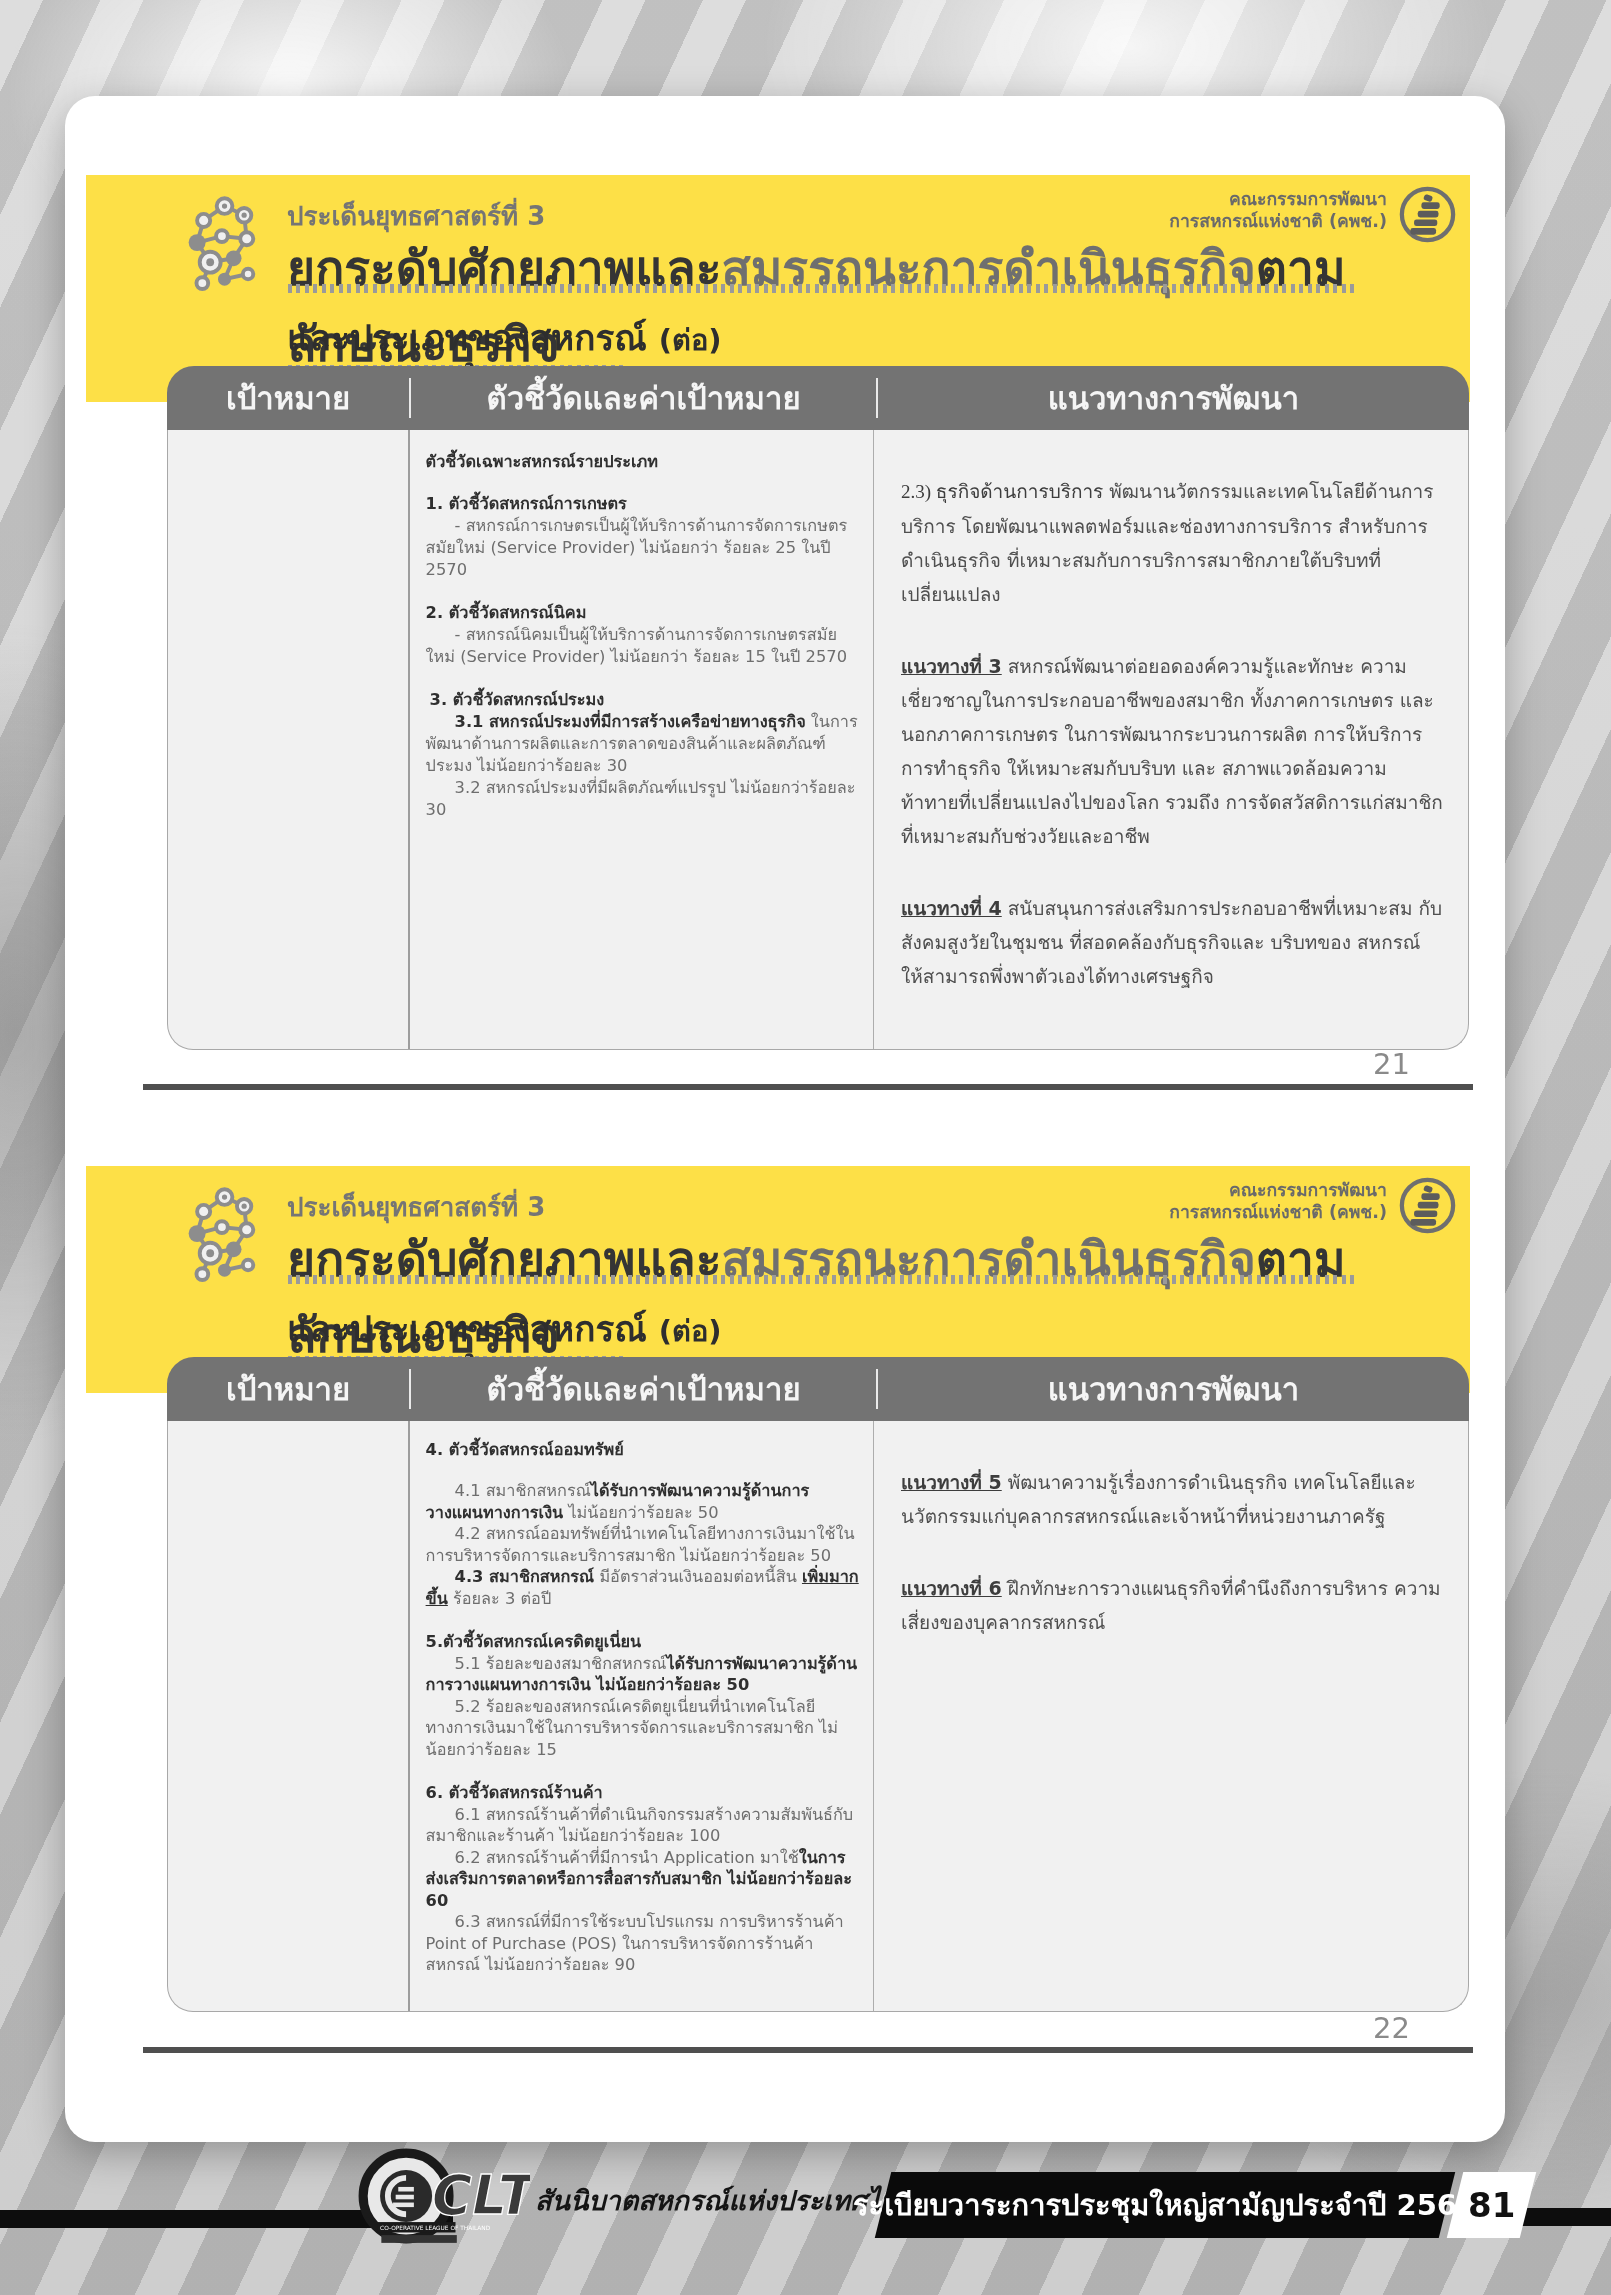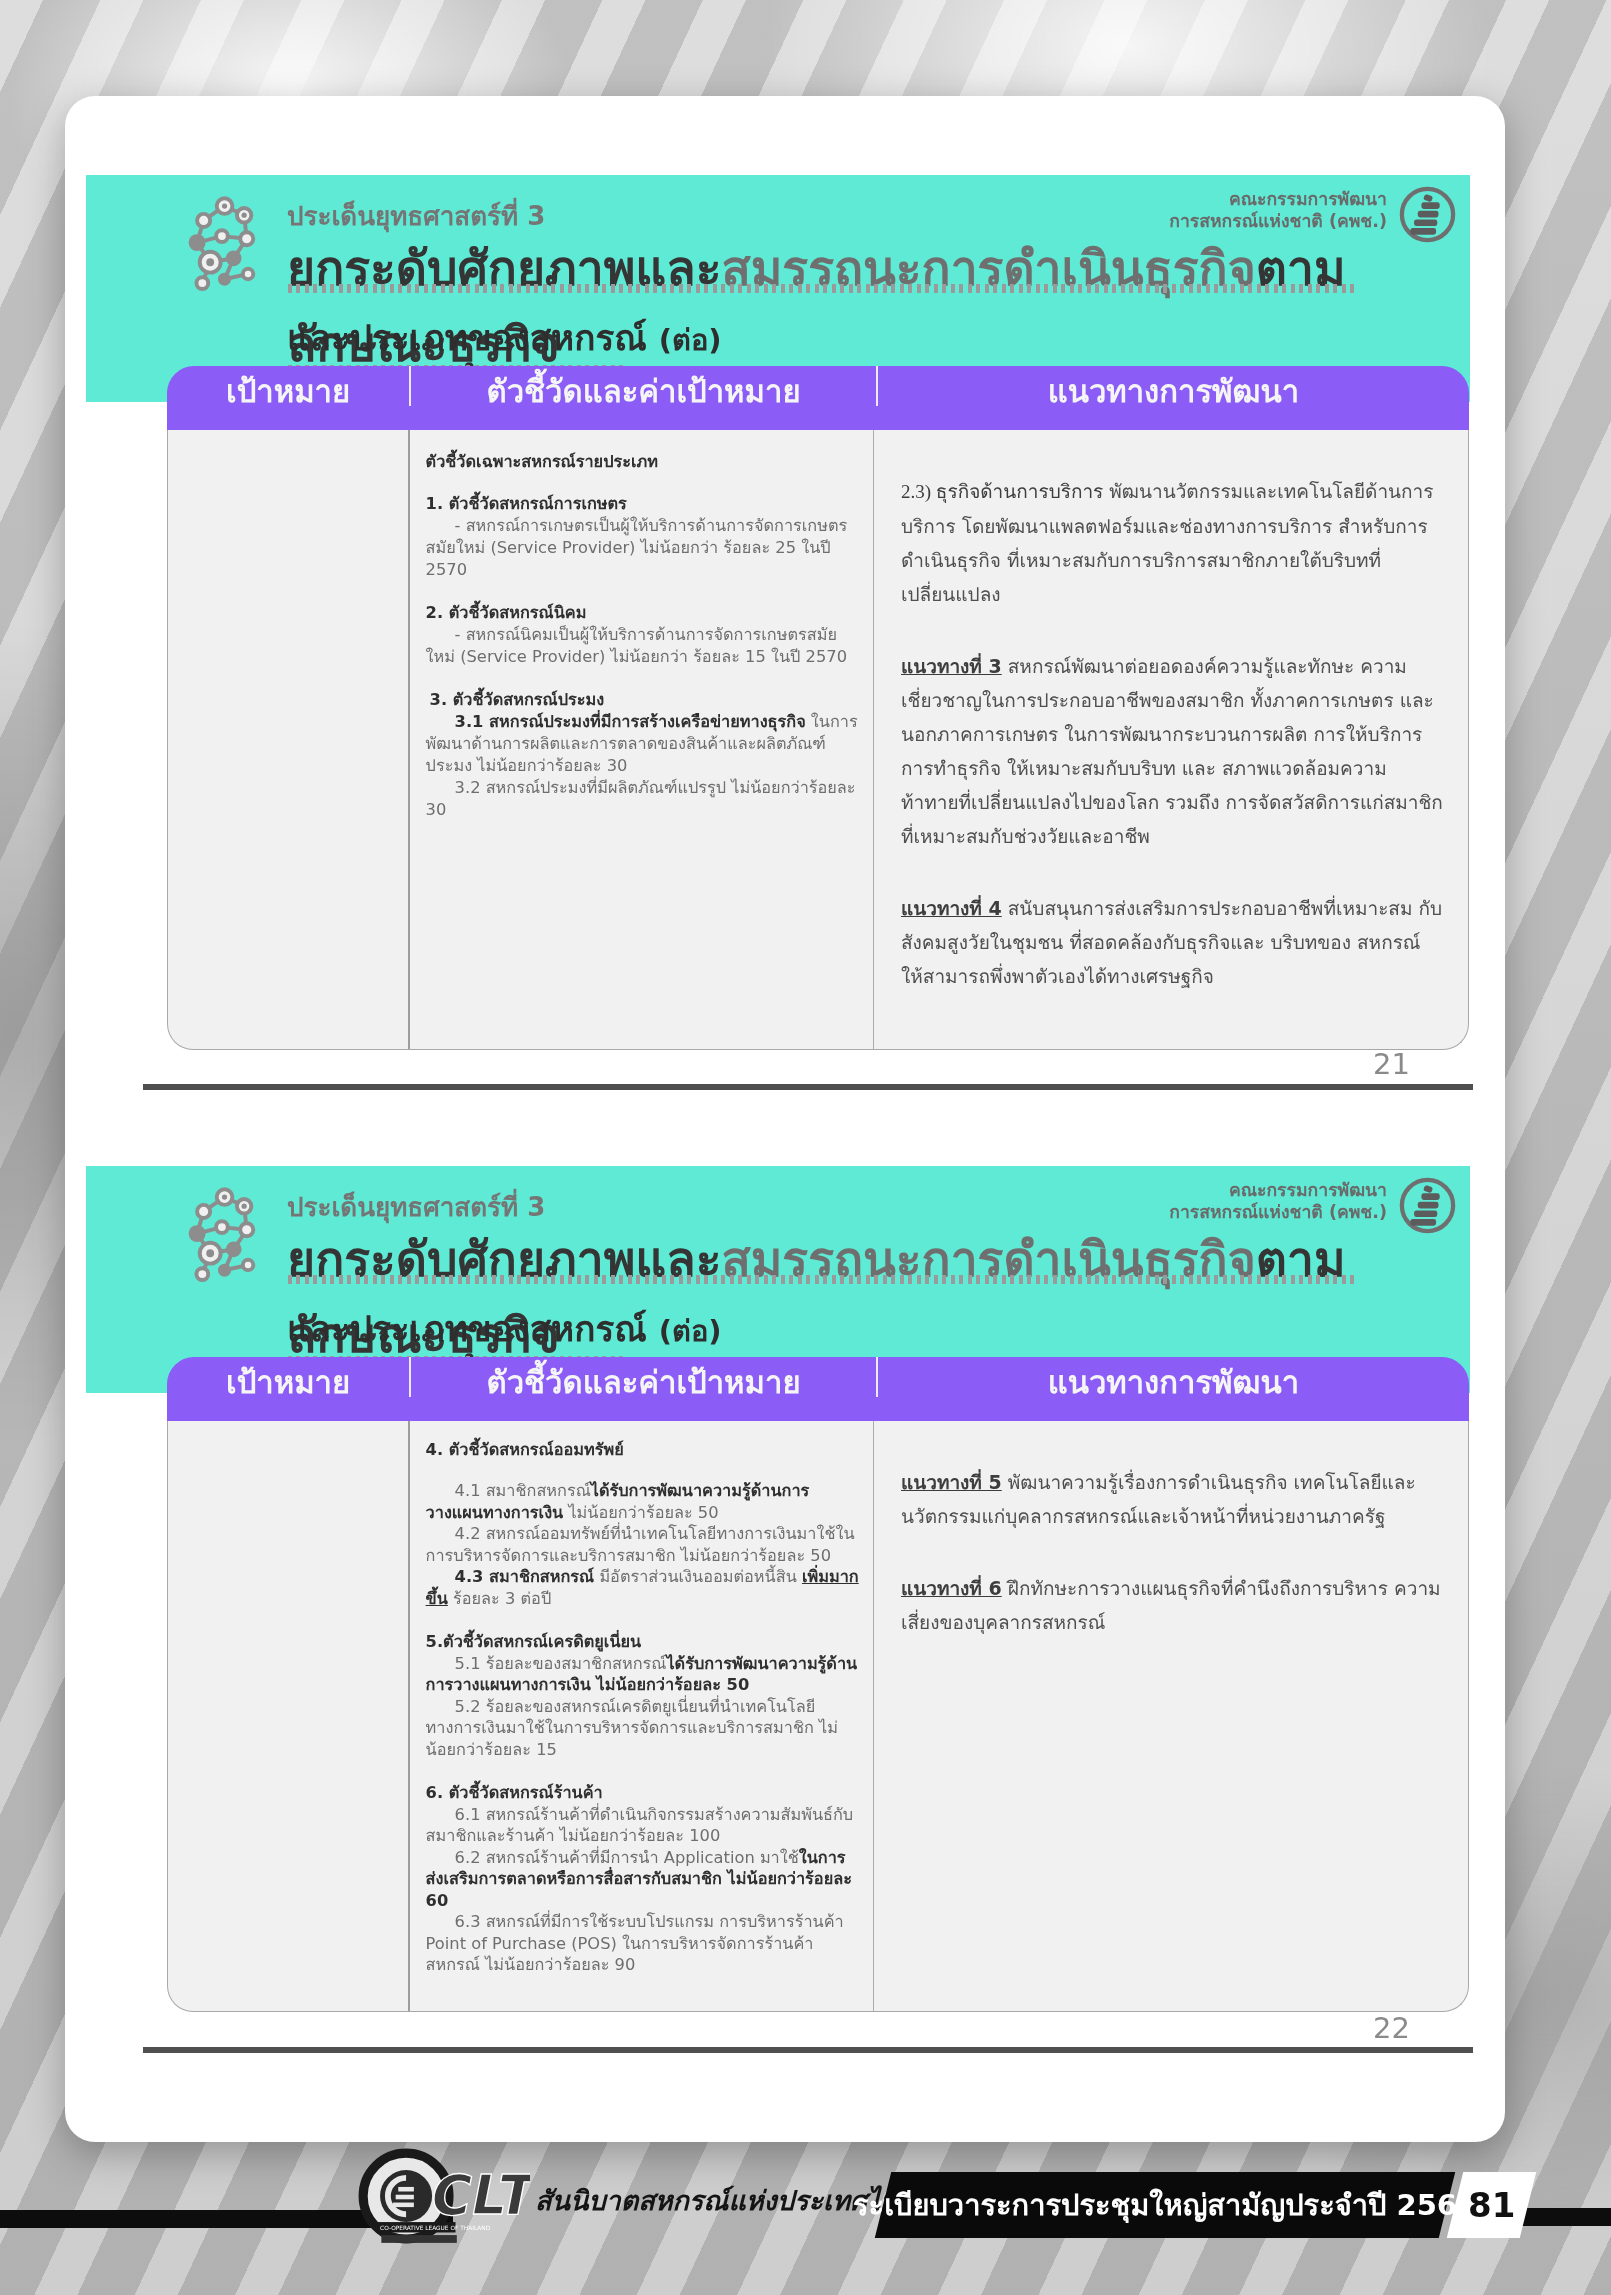--- a/index.html
+++ b/index.html
@@ -15,39 +15,39 @@
       linear-gradient(180deg,#d2d2d2 0%,#c6c6c6 55%,#bdbdbd 100%);
   }
   .sheet{
     position:absolute;left:65px;top:96px;width:1440px;height:2046px;
     background:#ffffff;border-radius:30px;
     box-shadow:0 11.7px 39px rgba(0,0,0,.28);
   }
   
   .slide-head{
     position:absolute;left:86px;width:1384px;height:227px;
-    background:#5eead4;
+    background:#fde047;
   }
   .molecule{position:absolute;left:98px;top:18px;width:85px;height:111px;}
   .kicker{position:absolute;left:201px;top:19.5px;font-size:26px;font-weight:bold;color:#757575;}
   .bigtitle{position:absolute;left:201px;top:55px;width:1146px;font-size:48px;font-weight:bold;letter-spacing:0;}
   .seg-dark{color:#353535;}
   .seg-gray{color:#6f6f6f;}
   .dotted{position:absolute;height:9px;background:repeating-linear-gradient(90deg,#9a9a9a 0 3.9px,rgba(0,0,0,0) 3.9px 8.5px);}
   .dot1{left:202px;top:109px;width:1069px;}
   .title2{position:absolute;left:201px;top:135px;font-size:35px;font-weight:bold;color:#2e2e2e;}
   .title2 .paren{font-size:29px;}
   .dot2{left:202px;top:190px;width:339px;}
   .orgbox{position:absolute;right:83px;top:14.3px;text-align:right;color:#6a6a6a;font-size:17.6px;font-weight:bold;line-height:21.5px;}
   .orglogo{position:absolute;right:11.7px;top:9px;width:61px;height:61px;}
   
   .tbl-head{
     position:absolute;left:167px;width:1302px;height:64px;
-    background:#8b5cf6;border-radius:27px 27px 0 0;
-    display:flex;
+    background:#737373;border-radius:27px 27px 0 0;
+    display:flex;align-items:center;
   }
   .th{color:#f5f5f5;font-size:31px;font-weight:bold;text-align:center;}
   .th1{width:243px;} .th2{width:466px;} .th3{width:593px;}
   .vsep{width:2px;height:40px;background:rgba(255,255,255,.85);}
   .tbl-body{
     position:absolute;left:167px;width:1302px;
     background:#f1f1f1;border:1.3px solid #a8a8a8;border-top:none;
     border-radius:0 0 26px 26px;box-sizing:border-box;
     display:flex;
   }

